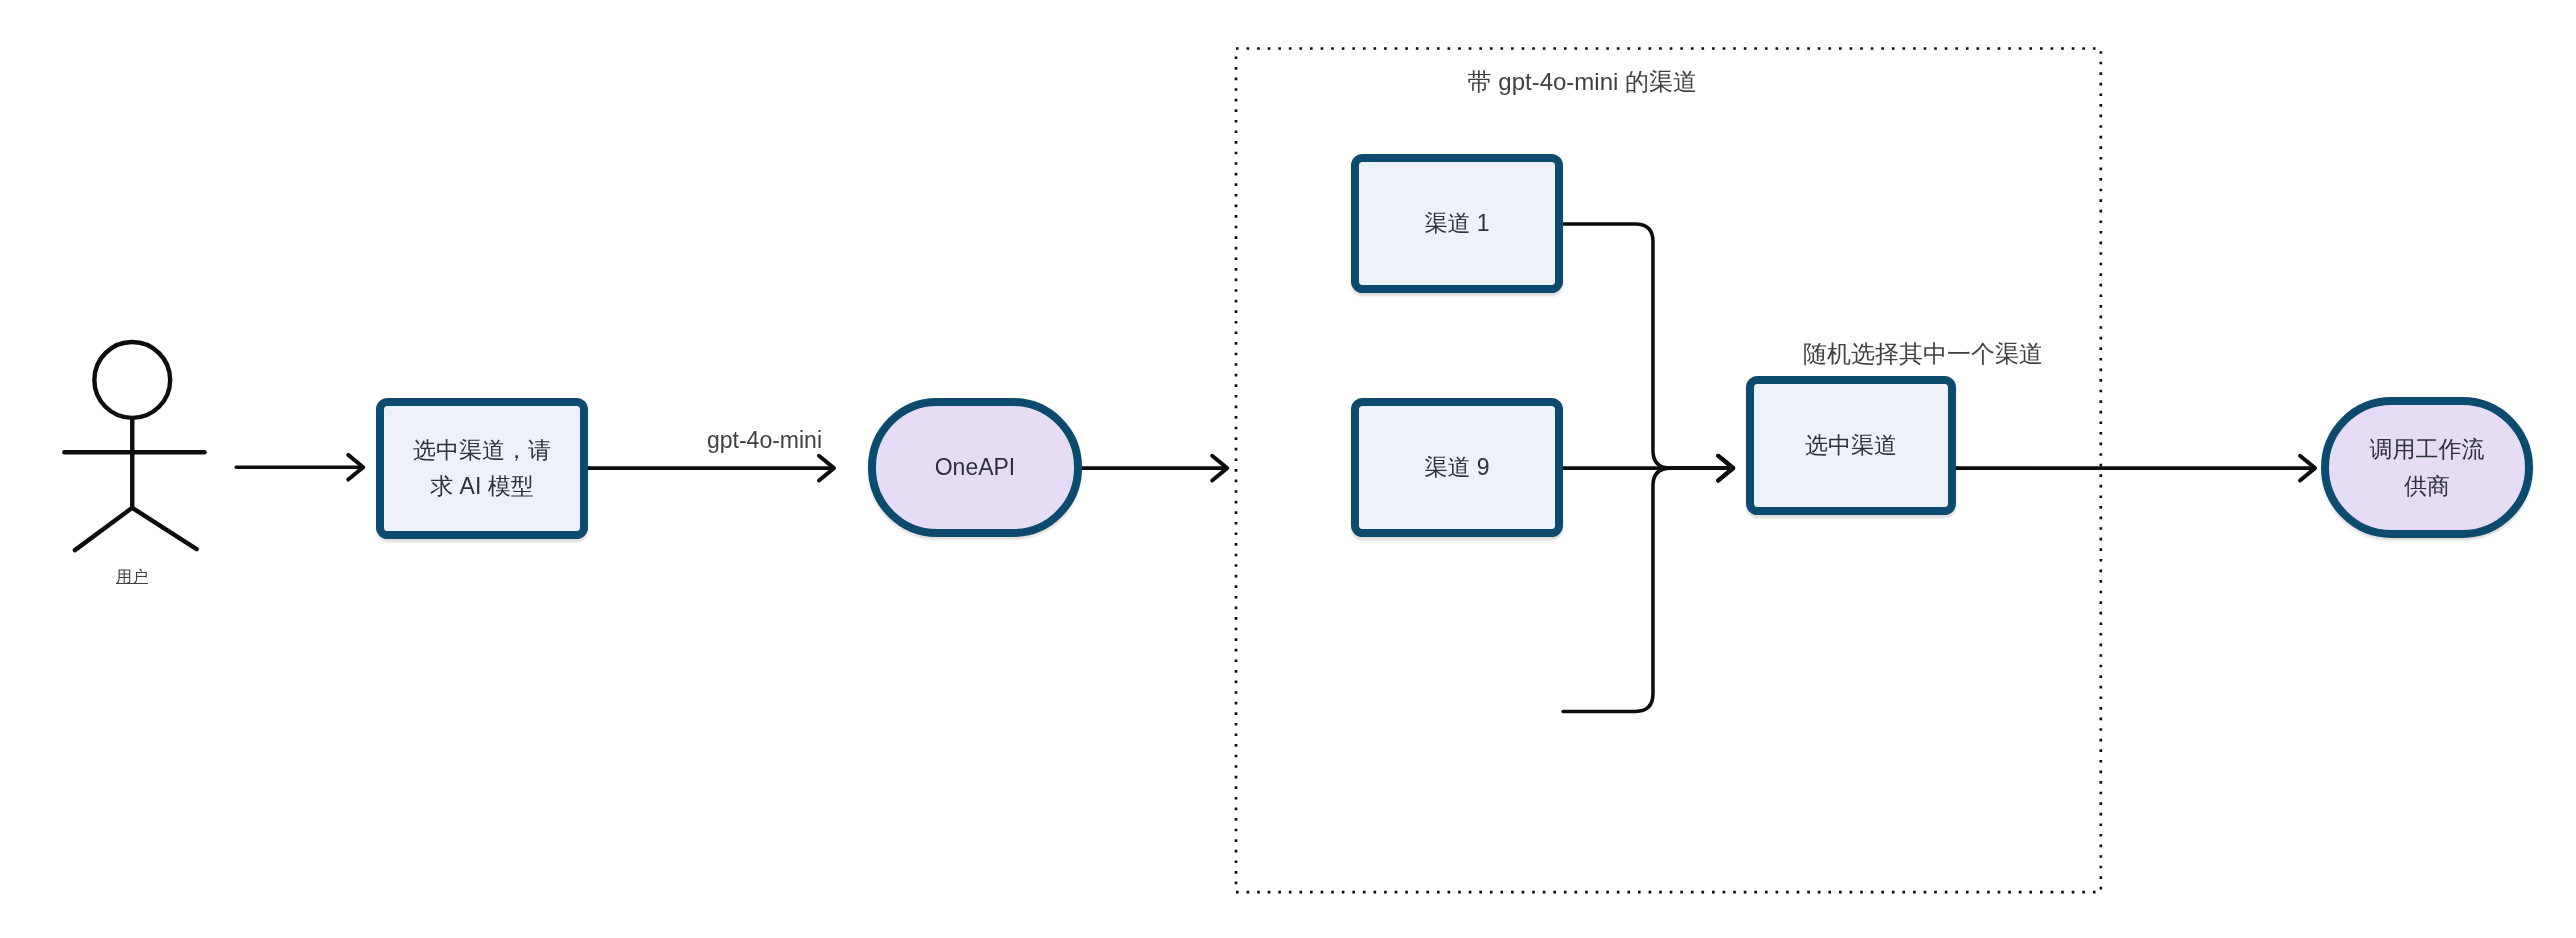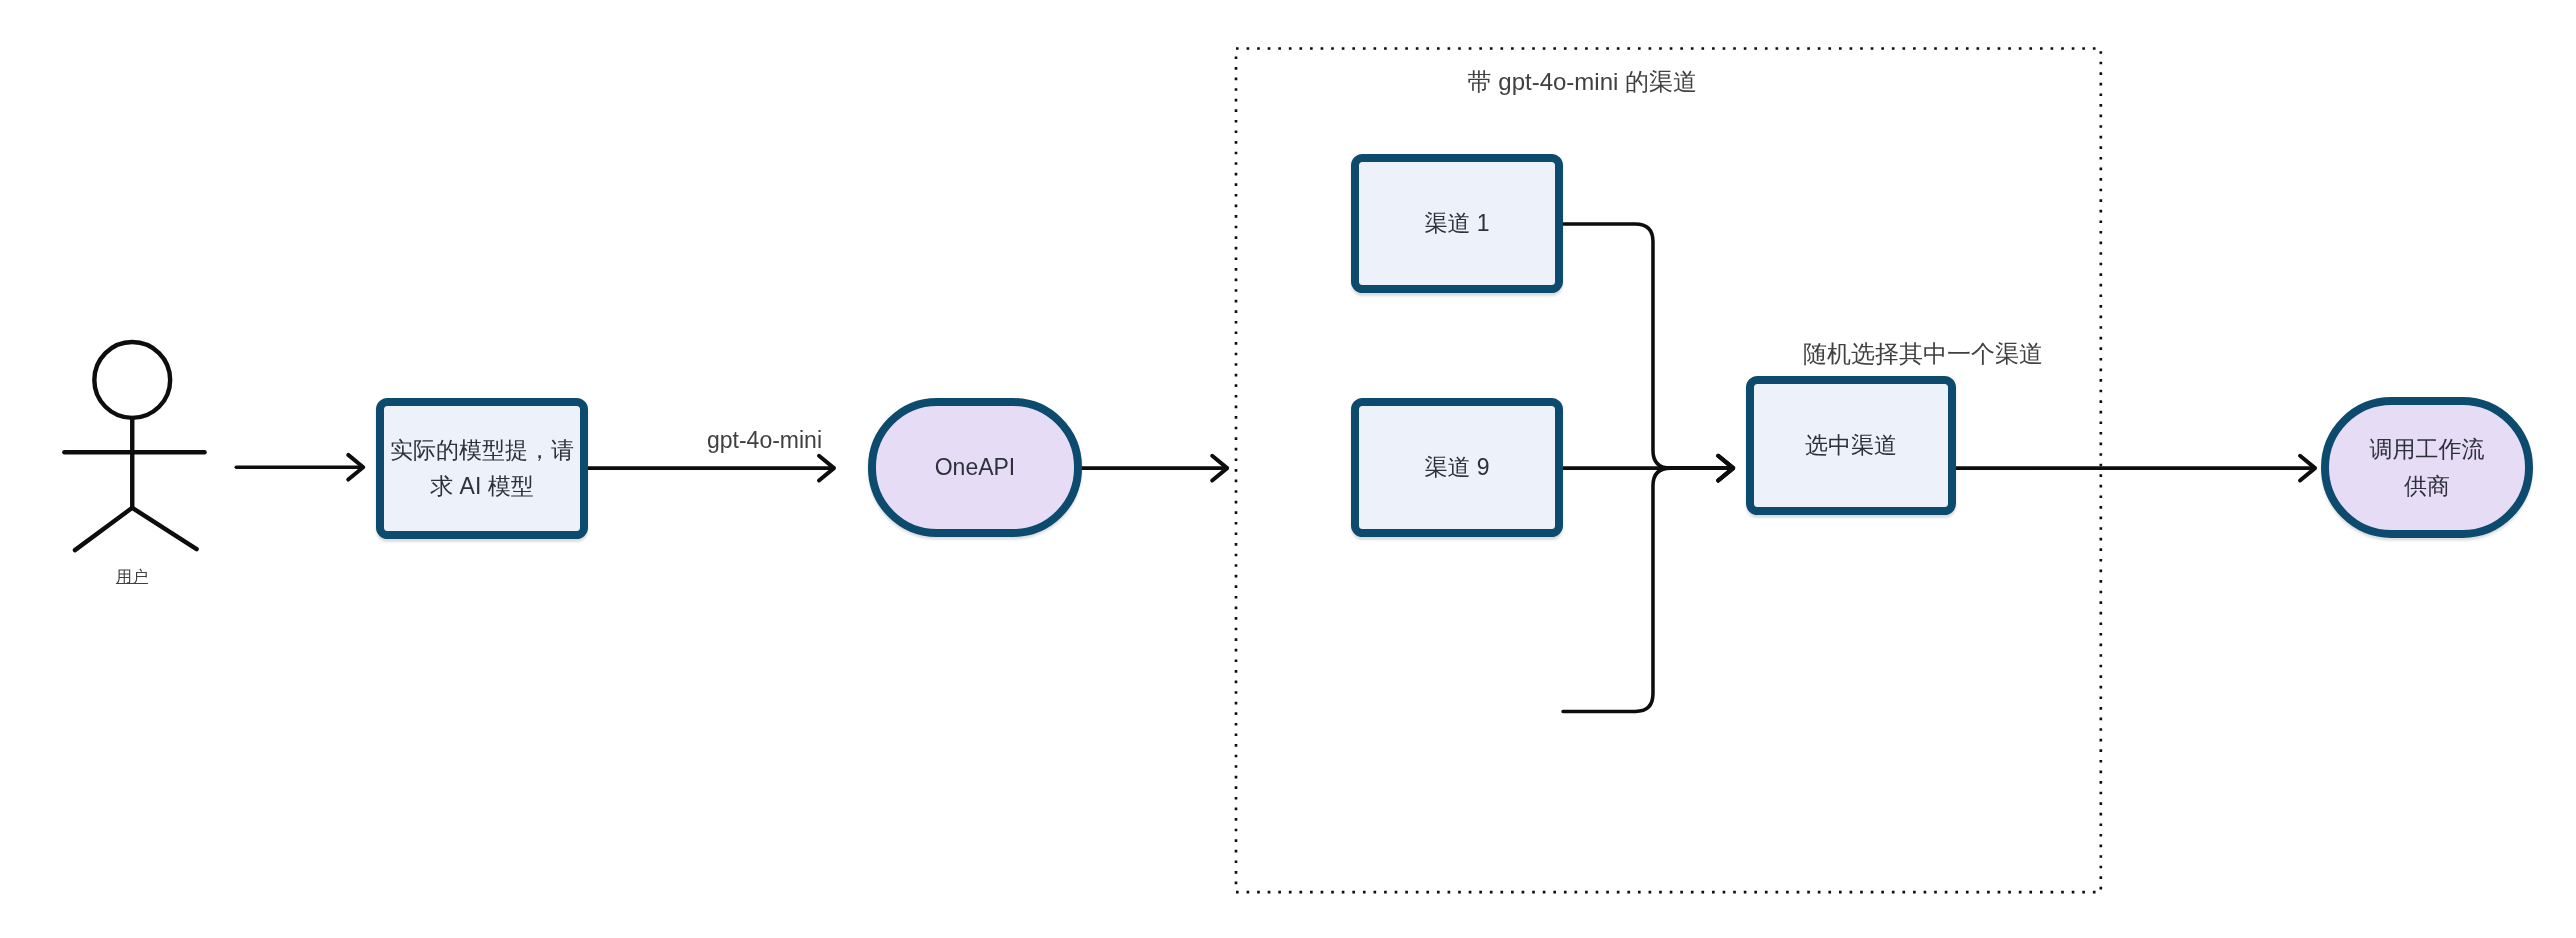--- a/index.html
+++ b/index.html
@@ -89,21 +89,21 @@
       <path d="M1773,254 L1855,254 Q1875,254 1875,274 L1875,511 Q1875,531 1895,531 L1964,531" marker-end="url(#arrow)"></path>
       <path d="M1773,531 L1964,531" marker-end="url(#arrow)"></path>
       <path d="M1773,807 L1855,807 Q1875,807 1875,787 L1875,551 Q1875,531 1895,531 L1964,531" marker-end="url(#arrow)"></path>
       <path d="M2218,531 L2624,531" marker-end="url(#arrow)"></path>
     </g>
   </svg>
 
   <div class="actor-label" style="left:79px; top:567px; width:106px;">用户</div>
 
   <div class="node" style="left:376px; top:398px; width:212px; height:141px;">
-    <span>实际的模型提，请</span>
+    <span>选中渠道，请</span>
     <span>求 AI 模型</span>
   </div>
 
   <div class="float-label" style="left:642px; top:427px; width:180px; font-size:23px;">gpt-4o-mini</div>
 
   <div class="node stadium" style="left:868px; top:398px; width:214px; height:139px;justify-content:center;">
     <span>OneAPI</span>
   </div>
 
   <div class="float-label" style="left:1283px; top:68px; width:414px;">带 gpt-4o-mini 的渠道</div>

